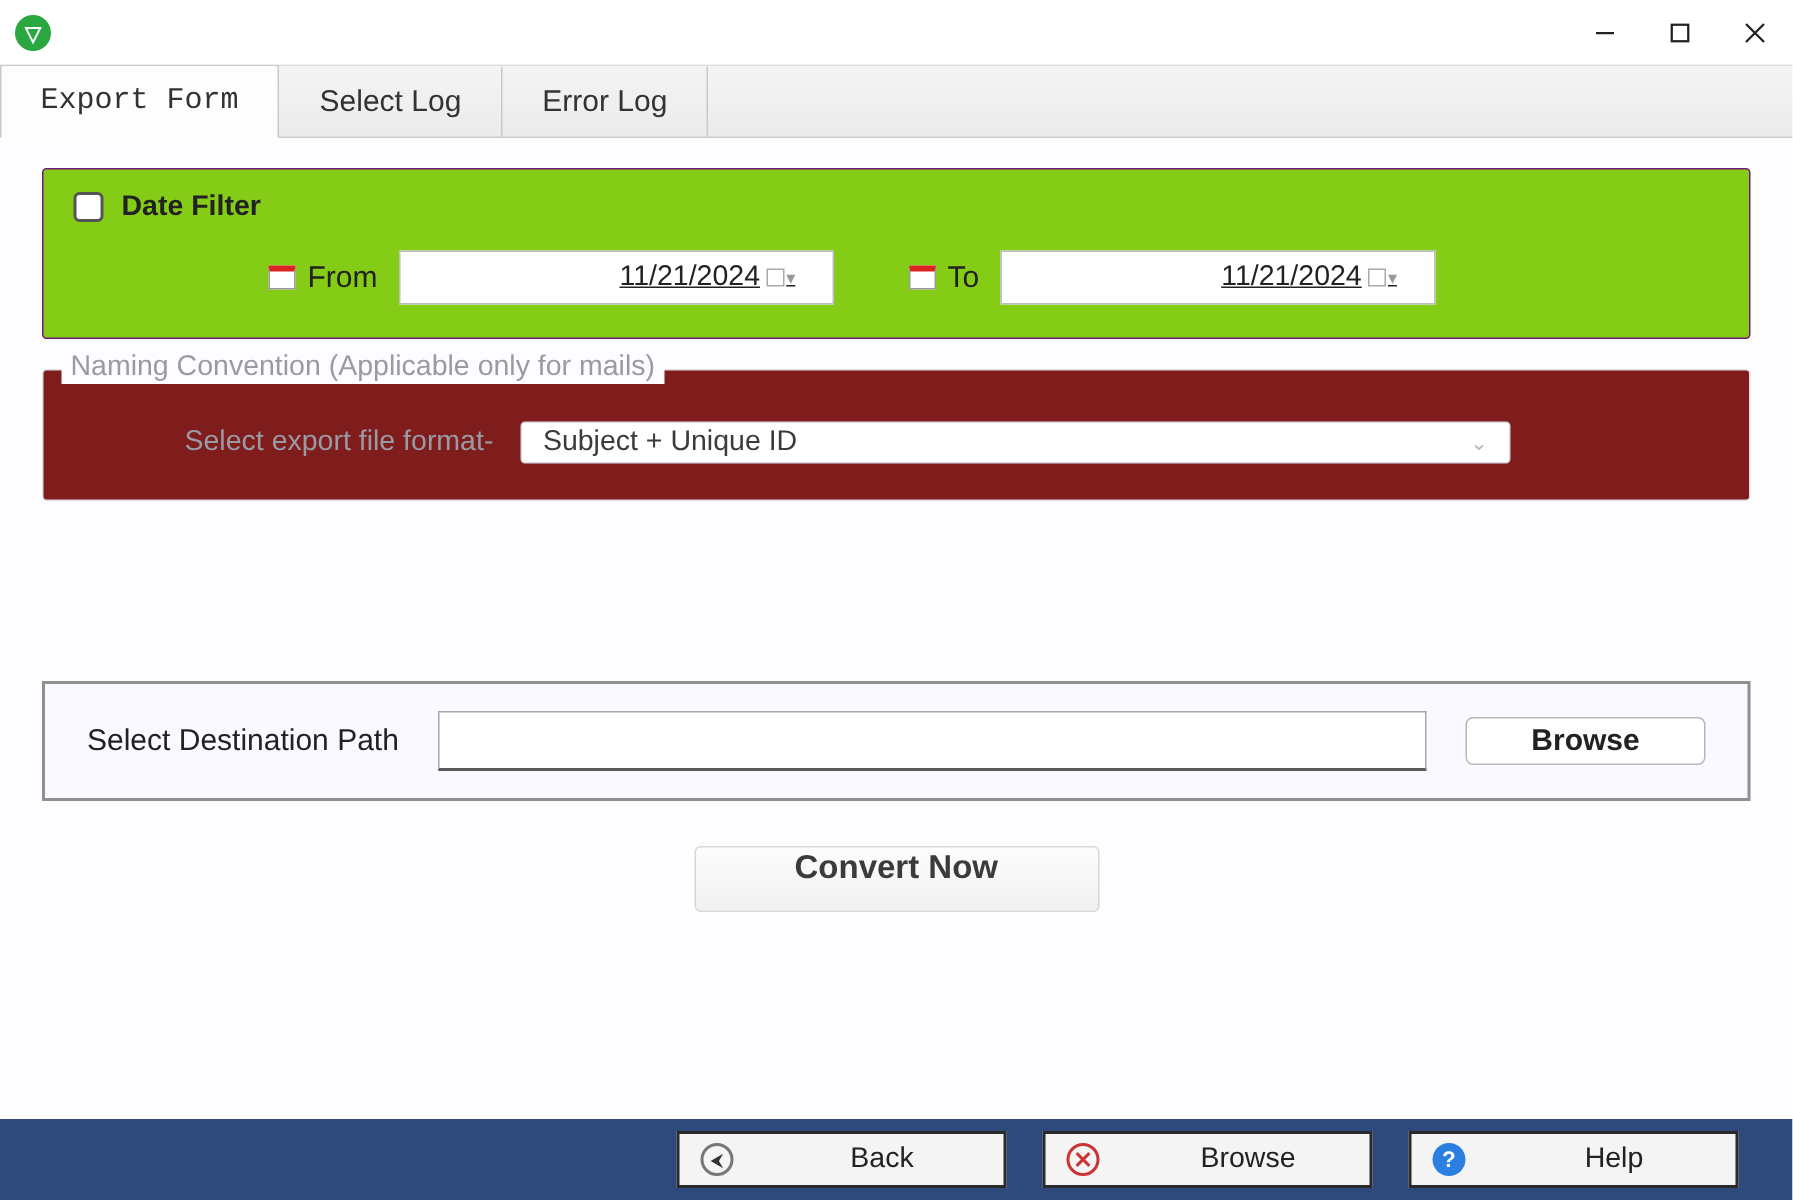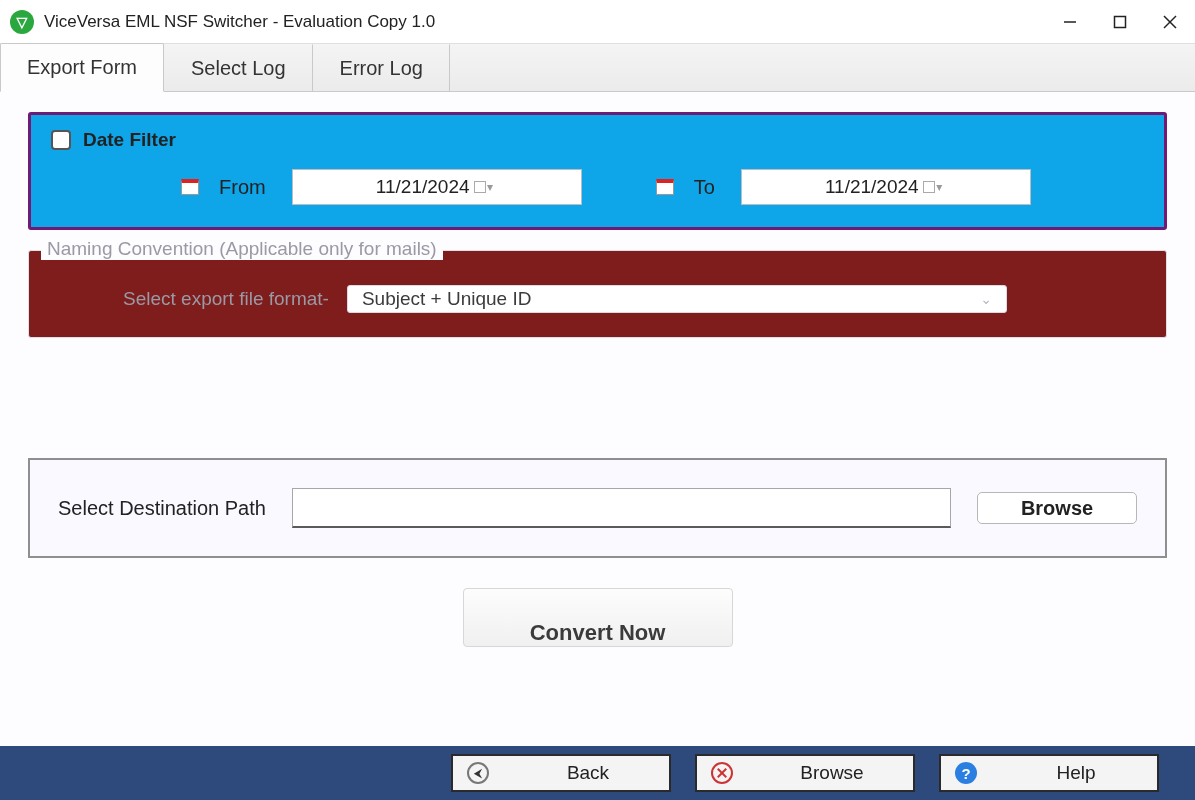--- a/index.html
+++ b/index.html
@@ -28,54 +28,56 @@
     height:48px; background:linear-gradient(to bottom,#f4f4f4,#ebebeb);
     border-bottom:1px solid #c9c9c9; display:flex; align-items:flex-end;
   }
   .tab {
     padding:12px 26px; font-size:20px; color:#333; border:1px solid transparent;
     border-bottom:none; position:relative; top:1px; cursor:default;
   }
   .tab.active {
     background:#fdfdfd; border:1px solid #c9c9c9; border-bottom:1px solid #fdfdfd;
     border-radius:2px 2px 0 0;
+    font-family:Liberation Mono, monospace;
   }
   .tab.inactive { border-right:1px solid #c9c9c9; }
 
   
   .content {
     background:#fdfcff;
     padding:20px 28px 0 28px;
     height:calc(100% - 44px - 48px - 54px);
   }
 
   
   .group {
-    border:3px solid #701a75; border-radius:3px; background:#0ea5e9;
+    border:1px solid #701a75; border-radius:3px; background:#84cc16;
     padding:14px 20px 22px 20px; margin-bottom:20px;
   }
   .date-filter-head {
     display:flex; align-items:center; gap:12px; font-weight:bold; font-size:19px;
     margin-bottom:18px;
   }
   .chk {
     width:20px; height:20px; border:2px solid #555; border-radius:4px; background:#fff;
   }
   .date-row {
-    display:flex; align-items:center; gap:20px; padding-left:130px;
+    display:flex; align-items:center; gap:8px; padding-left:130px;
   }
   .cal-icon {
     width:18px; height:16px; background:#fff; border:1px solid #999;
     border-top:4px solid #d22; display:inline-block;
   }
   .date-label { font-size:20px; margin-right:6px; }
   .date-input {
     width:290px; height:36px; border:1px solid #bcbcc4; background:#fff;
-    display:flex; align-items:center; padding:0 8px; font-size:19px; color:#222;
-    justify-content:center;
+    display:flex; align-items:center; padding:0 20px; font-size:19px; color:#222;
+    justify-content:flex-end;
+    text-decoration:underline;
   }
   .date-drop {
     width:28px; height:24px; display:flex; align-items:center; justify-content:center; gap:1px;
     color:#9a9a9a; font-size:12px;
   }
   .date-drop .mini { width:12px;height:12px;border:1px solid #aaa;display:inline-block;}
   .gap { width:34px; }
 
   
   .fieldset {
@@ -93,40 +95,40 @@
   .select {
     flex:1; max-width:660px; height:28px; border:1px solid #dadae2; background:#fff;
     display:flex; align-items:center; justify-content:space-between;
     padding:0 14px; font-size:19px; color:#3b3b3b; border-radius:3px;
   }
   .select .chevron { color:#b8b8c5; font-size:14px; }
 
   
   .dest-box {
     border:2px solid #8f8f8f; background:#f9f9ff;
-    padding:28px 28px; margin-top:120px;
+    padding:18px 28px; margin-top:120px;
     display:flex; align-items:center; gap:26px;
   }
   .dest-label { font-size:20px; }
   .dest-input {
     flex:1; height:40px; border:1px solid #a7a7a7; border-bottom:2px solid #5a5a5a;
     background:#fff;
   }
   .browse-btn {
     width:160px; height:32px; border:1px solid #b7b7b7; border-radius:5px; background:#fff;
     display:flex; align-items:center; justify-content:center; font-size:20px; font-weight:bold;
     cursor:default;
   }
 
   
   .convert-wrap { display:flex; justify-content:center; margin-top:30px; }
   .convert-btn {
-    width:270px; height:59px; border:1px solid #d7d7d7; border-radius:4px;
+    width:270px; height:44px; border:1px solid #d7d7d7; border-radius:4px;
     background:linear-gradient(to bottom,#fdfdfd,#f0f0f0);
-    display:flex; align-items:flex-end; justify-content:center;
+    display:flex; align-items:flex-start; justify-content:center;
     font-size:22px; font-weight:bold; color:#3b3b3b; cursor:default;
   }
 
   
   .footer {
     position:absolute; bottom:0; left:0; right:0; height:54px;
     background:#2e4a7d;
     display:flex; align-items:center; justify-content:flex-end; gap:24px; padding-right:36px;
   }
   .fbtn {
@@ -149,21 +151,20 @@
     background:#2b7fe0; border-radius:50%; color:#fff; font-weight:bold; font-size:15px;
   }
 </style>
 </head>
 <body>
 
 <div class="titlebar">
   <div class="app-icon">
     <span class="app-icon-inner">▽</span>
   </div>
-  <div class="title-text">ViceVersa EML NSF Switcher - Evaluation Copy 1.0</div>
   <div class="win-controls">
     <div class="win-btn">
       <svg width="14" height="14">
           <line x1="1" y1="7" x2="13" y2="7" stroke="#222" stroke-width="1.5"></line>
         </svg>
     </div>
     <div class="win-btn">
       <svg width="14" height="14">
           <rect x="1.5" y="1.5" width="11" height="11" fill="none" stroke="#222" stroke-width="1.5"></rect>
         </svg>

